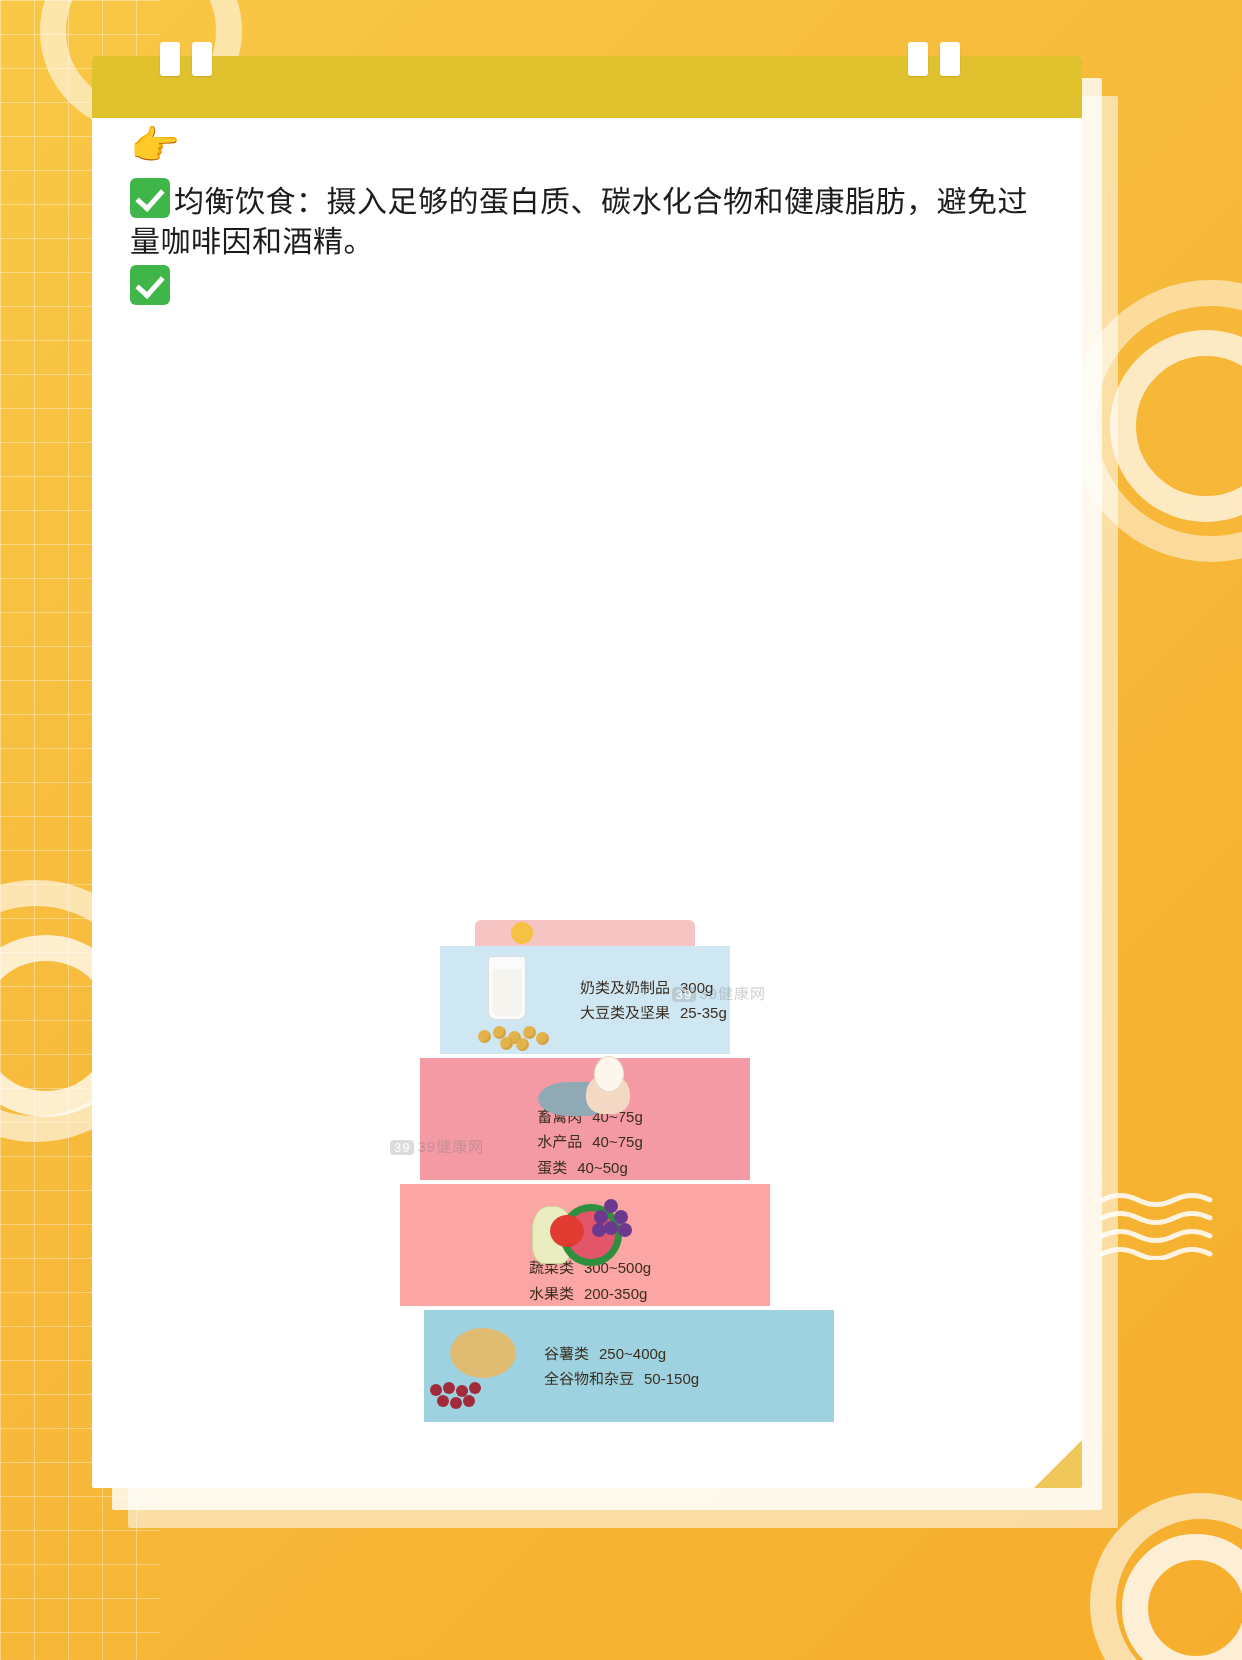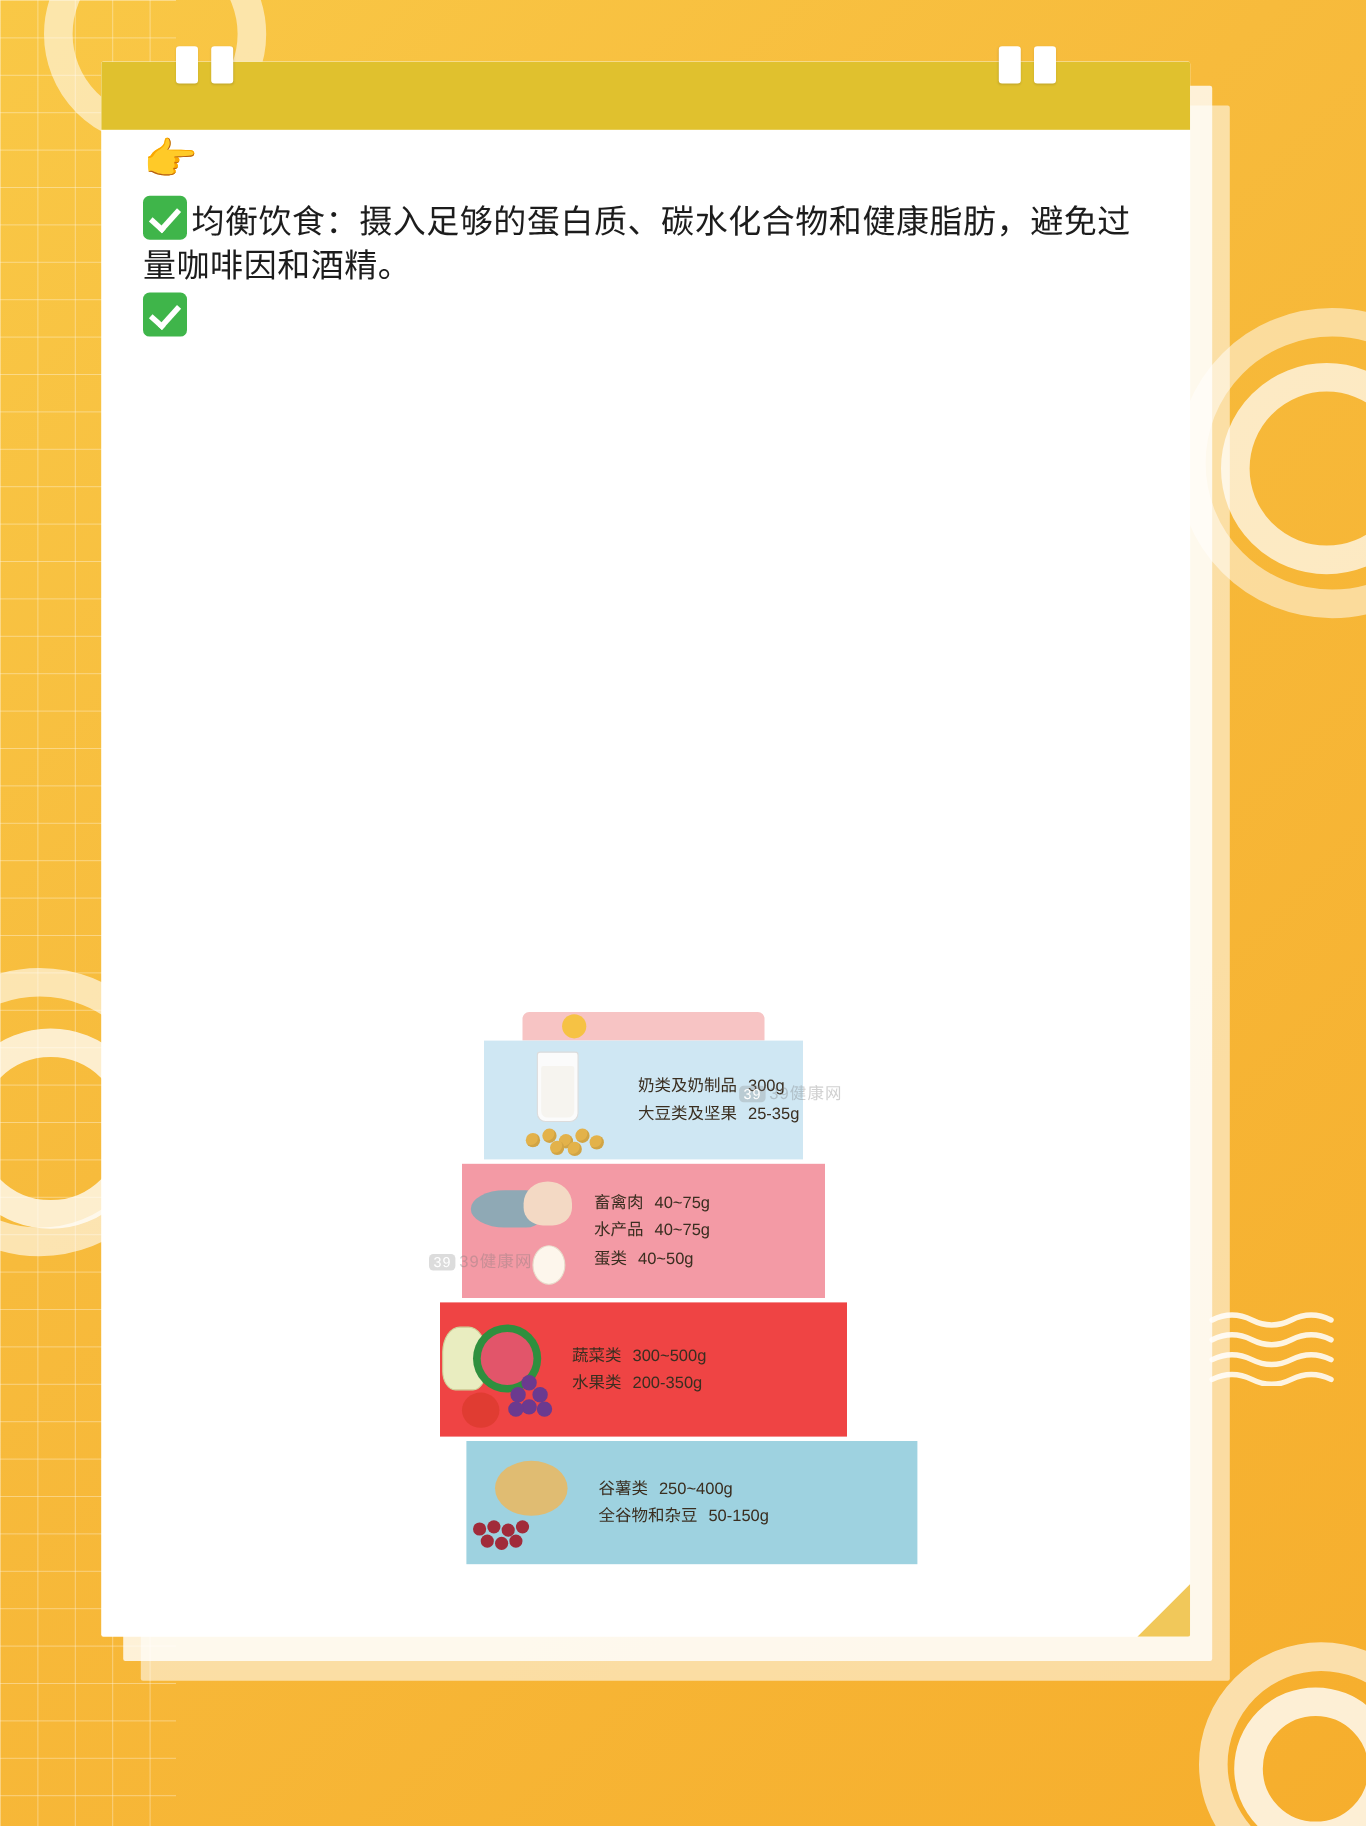--- a/index.html
+++ b/index.html
@@ -219,25 +219,27 @@
   .tier1 {
     width: 290px;
     height: 108px;
     background: #cfe7f3;
     padding-left: 20px;
   }
   .tier2 {
     width: 330px;
     height: 122px;
     background: #f39aa5;
+    flex-direction: column;
   }
   .tier3 {
     width: 370px;
     height: 122px;
-    background: #ef4444;
+    background: #fca5a5;
+    flex-direction: column;
   }
   .tier4 {
     width: 410px;
     height: 112px;
     background: #9ed2e0;
     margin-left: 44px;
   }
   .pyr-art {
     width: 110px;
     height: 100%;

